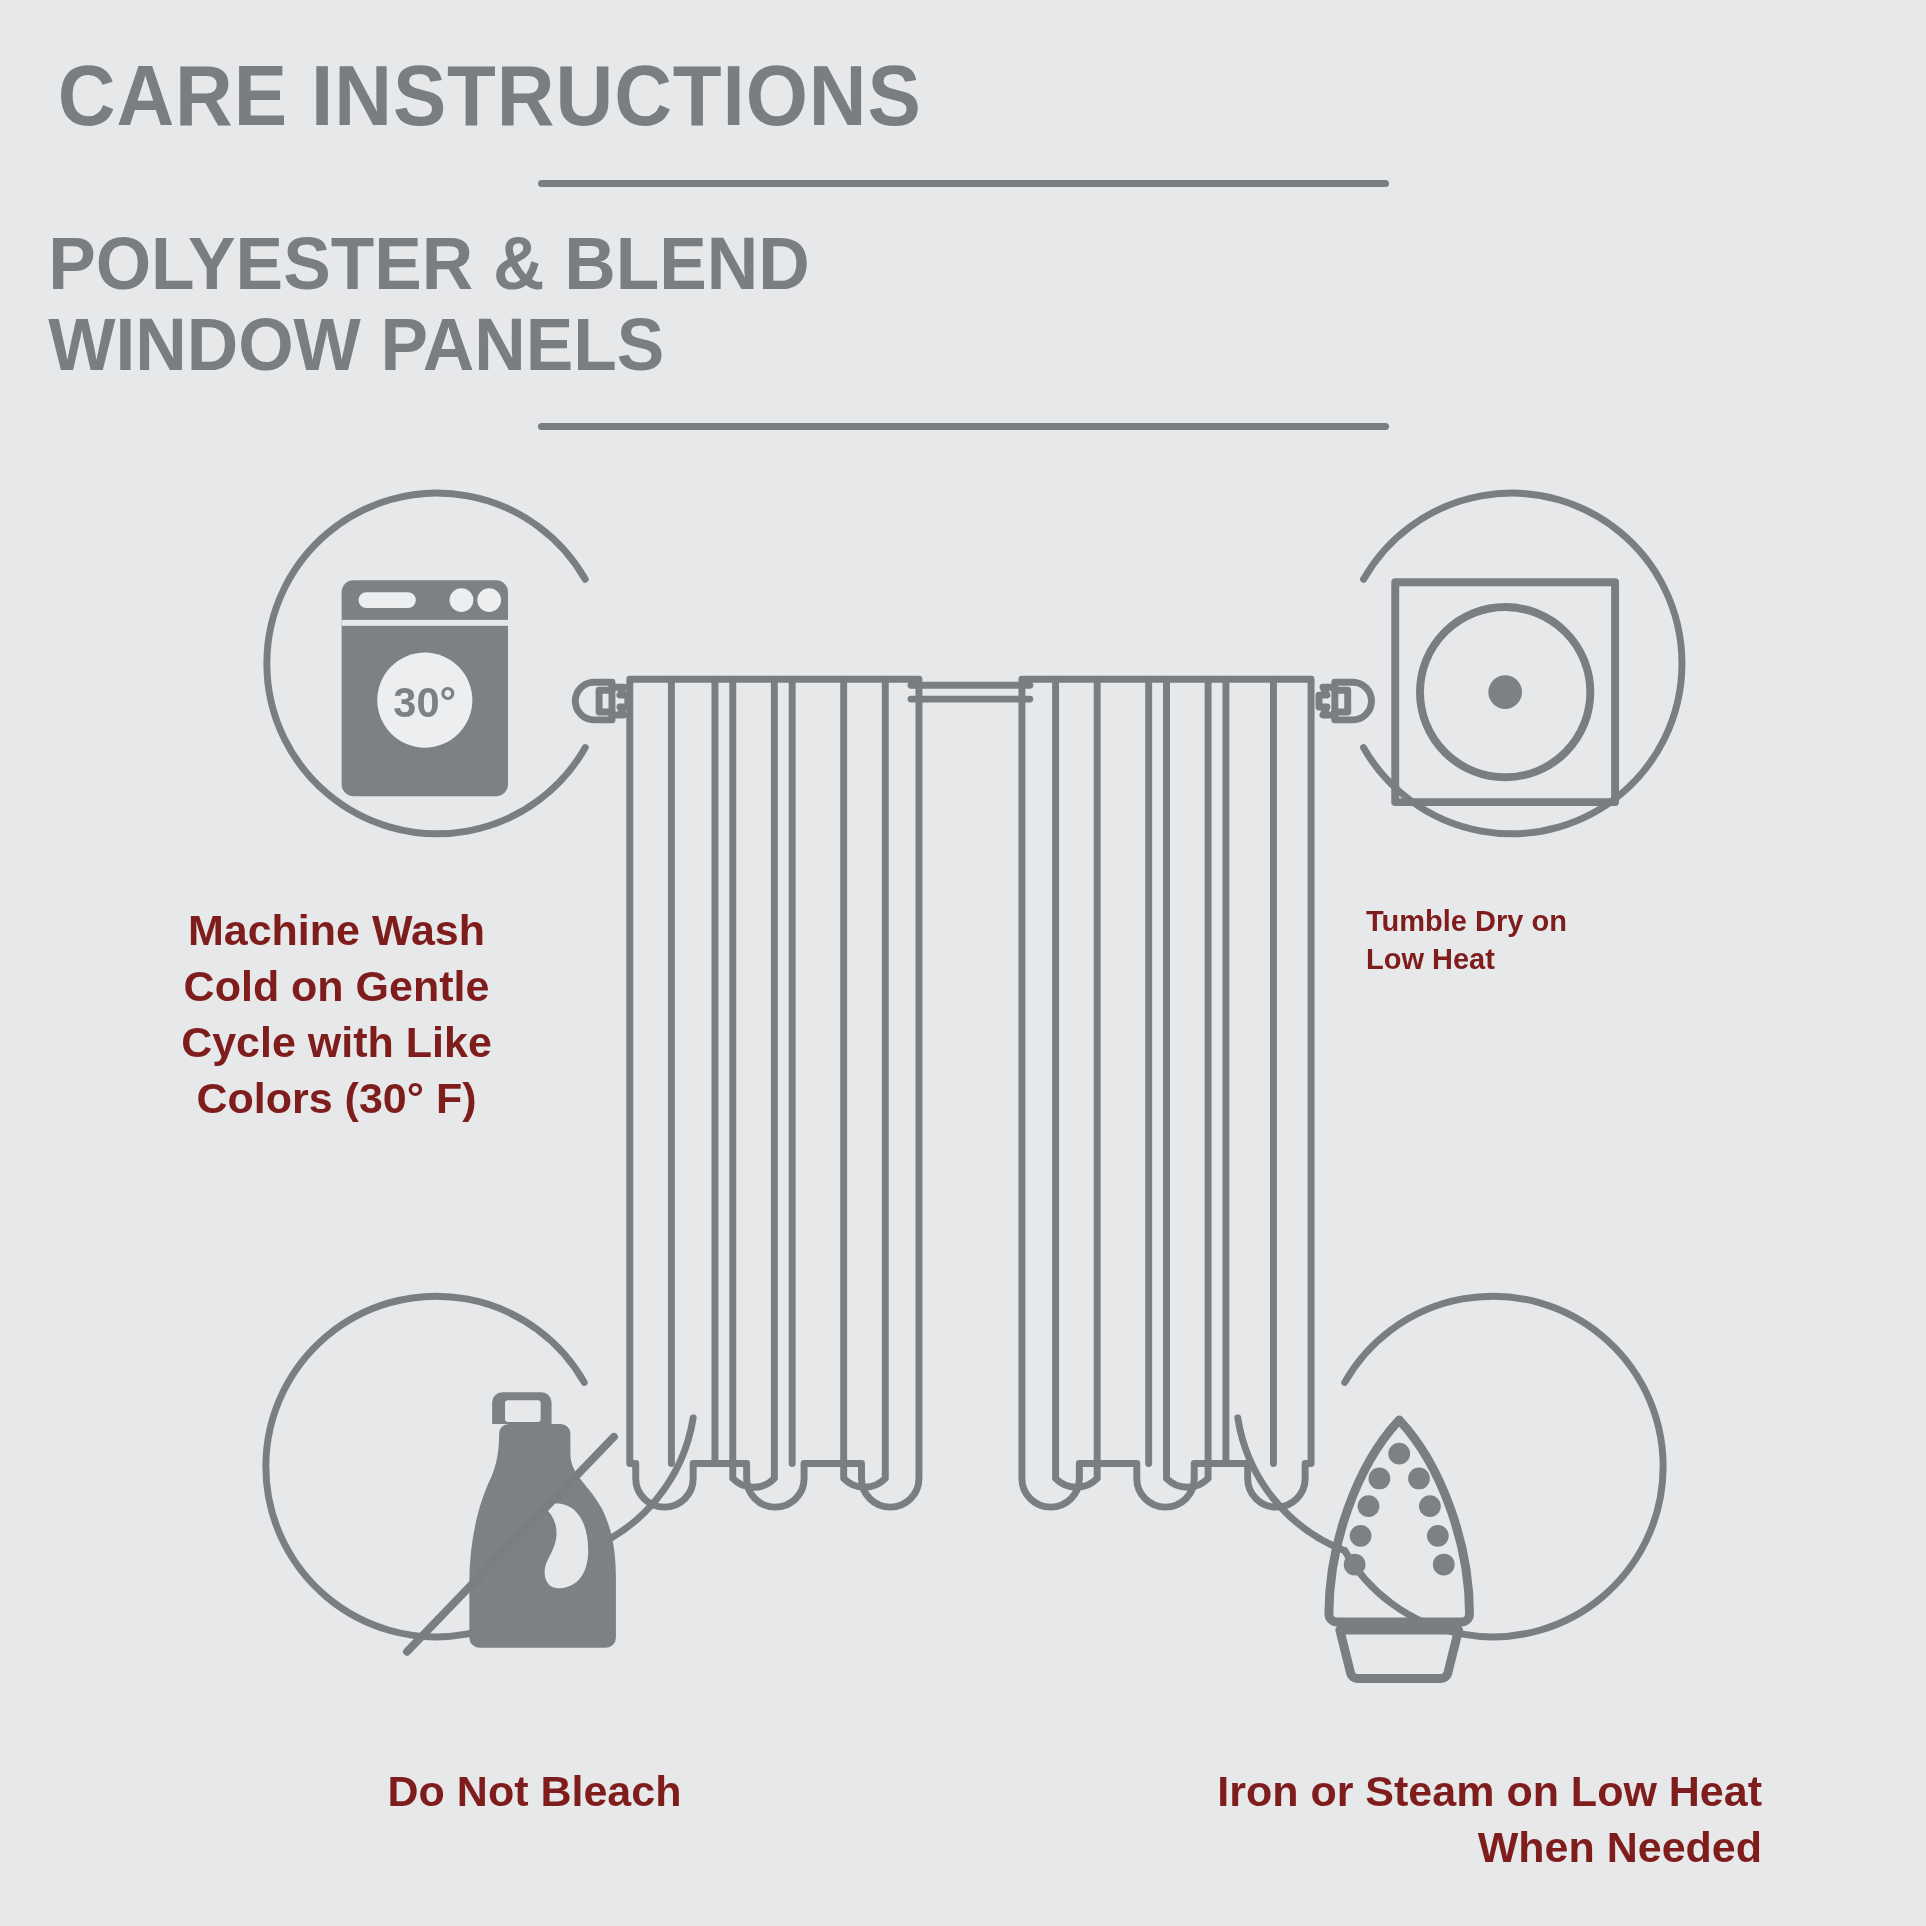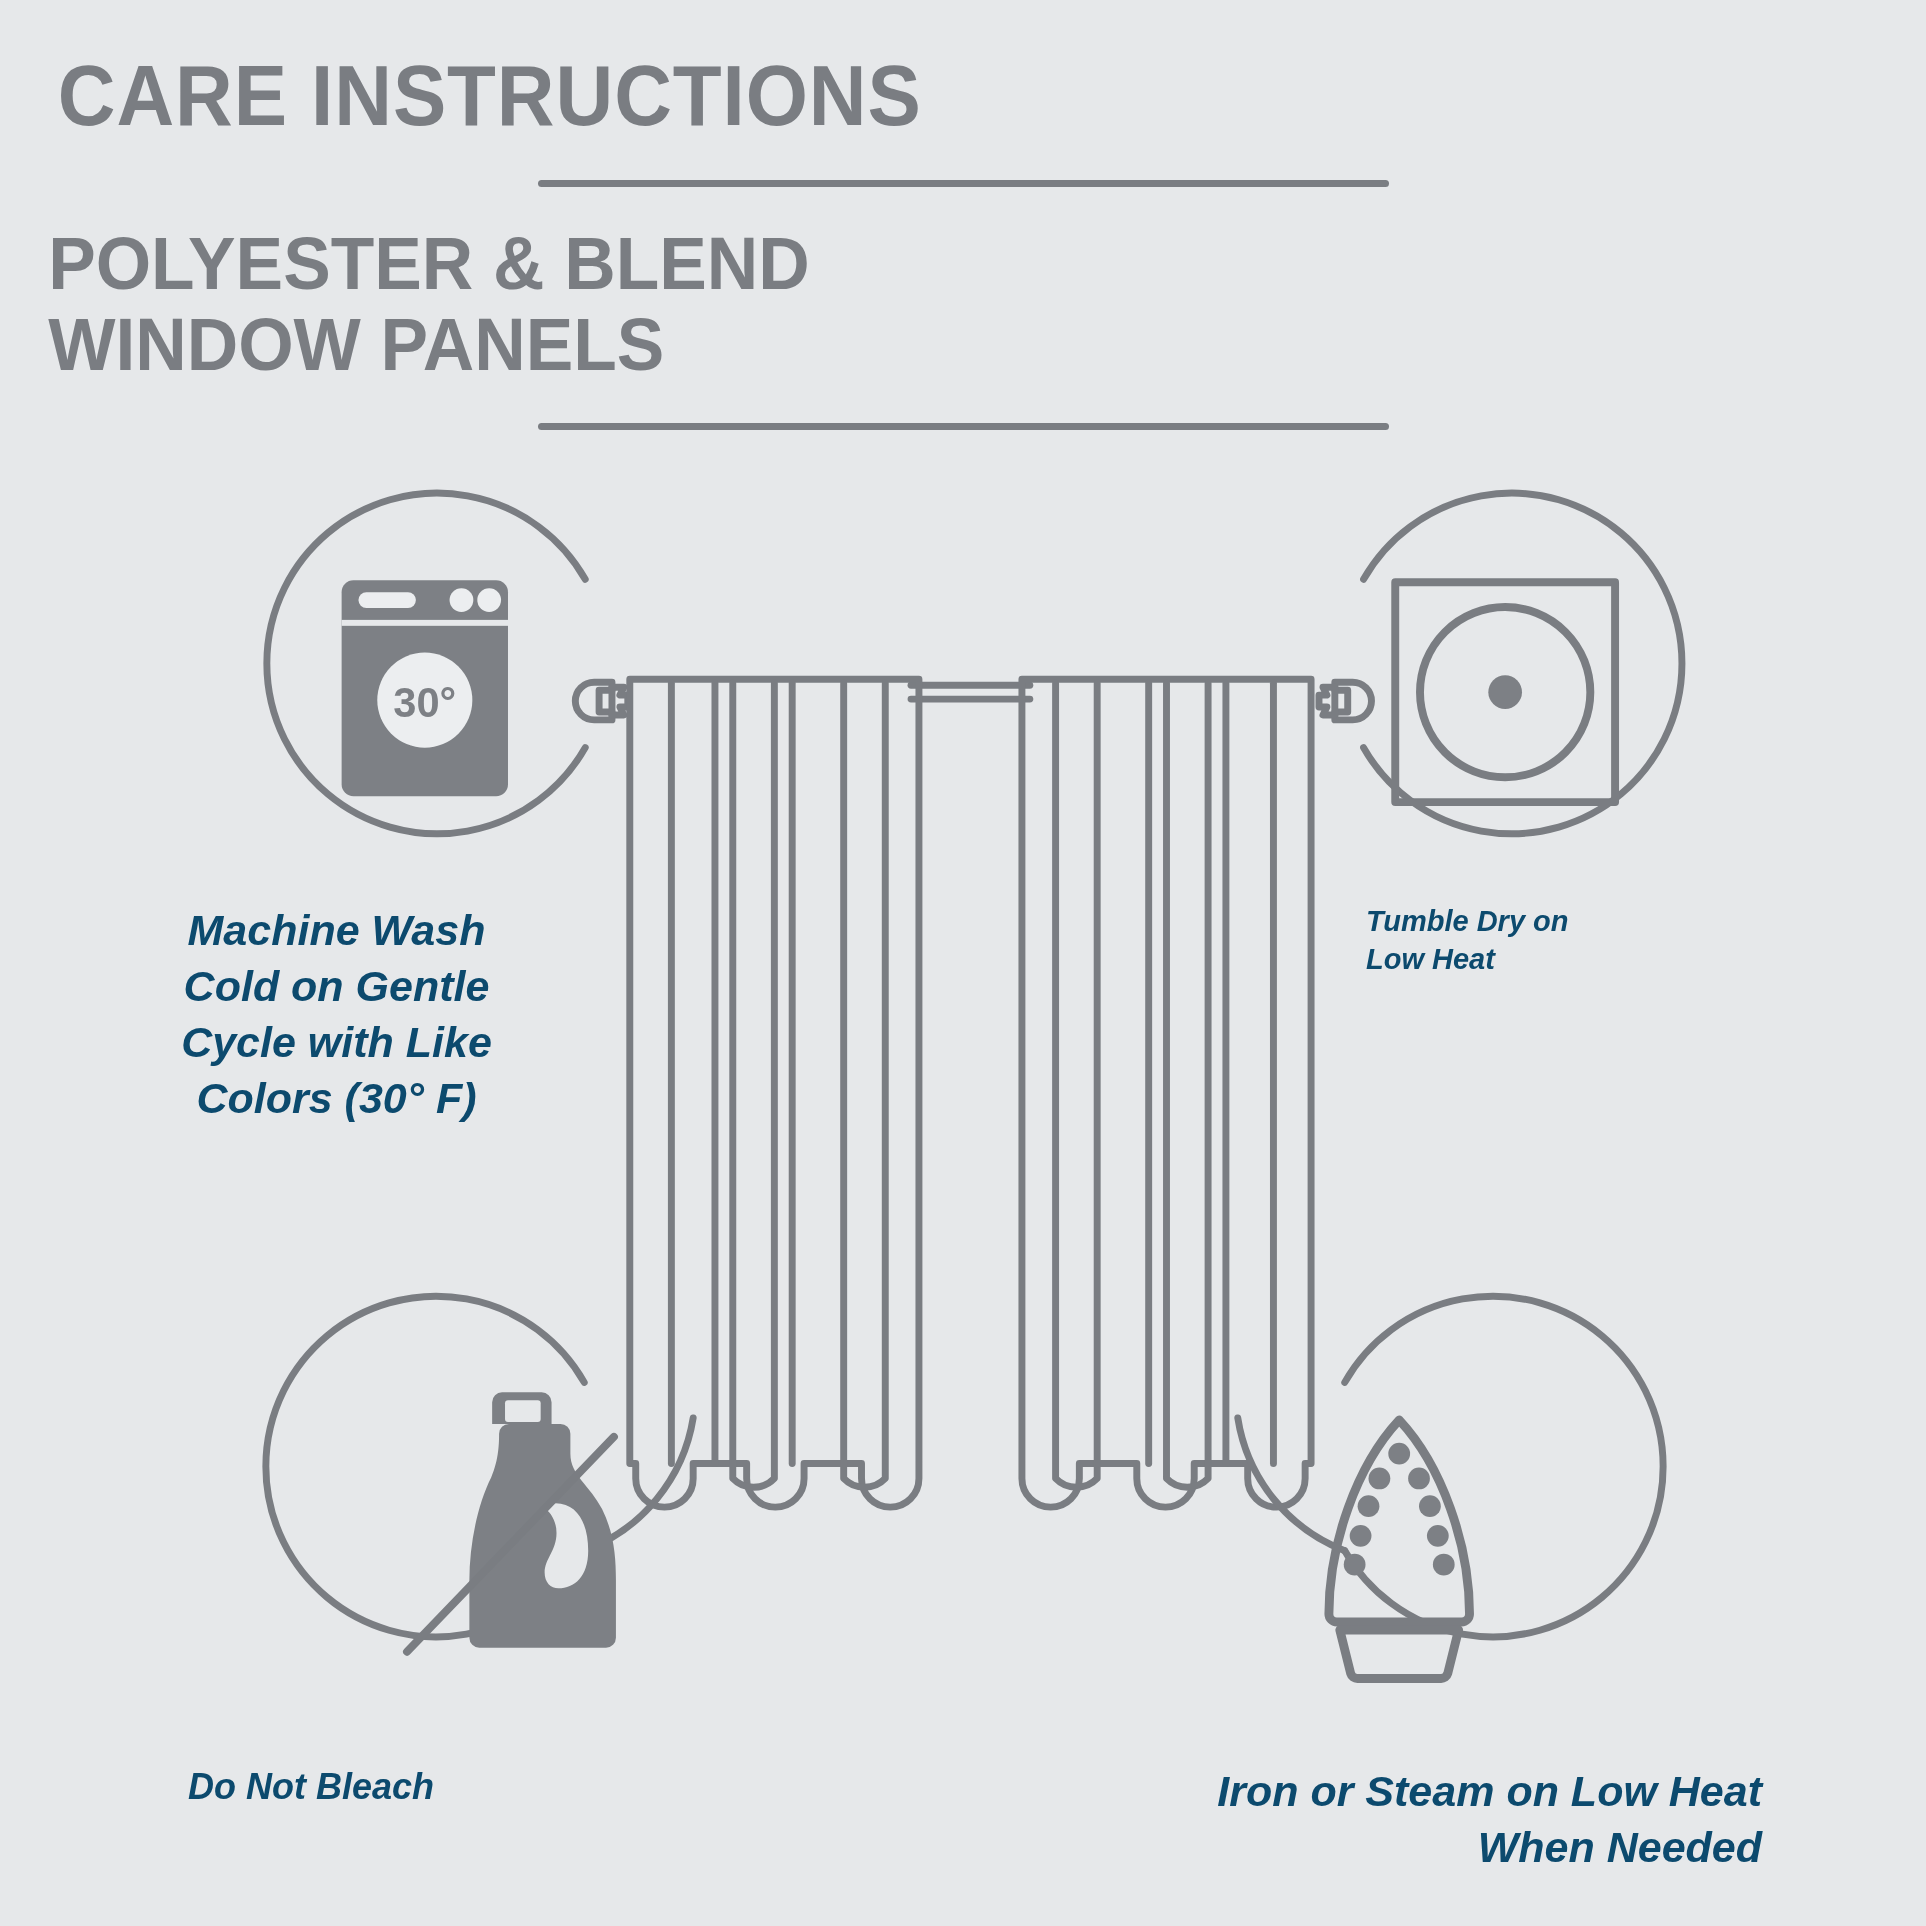--- a/index.html
+++ b/index.html
@@ -65,44 +65,44 @@
     width: 1927px;
     height: 1927px;
     pointer-events: none;
   }
 
   
   .caption {
     position: absolute;
     font-family: "Liberation Sans", sans-serif;
     font-weight: bold;
-    color: #0c4a6e;
+    color: #7f1d1d;
     line-height: 1.30;
     white-space: pre-line;
-    font-style: italic;
   }
   .cap-wash {
     left: 109px;
     top: 903px;
     width: 455px;
     text-align: center;
     font-size: 43px;
   }
   .cap-dry {
     left: 1366px;
     top: 903px;
     width: 465px;
     text-align: left;
     font-size: 29px;
   }
   .cap-bleach {
     left: 188px;
     top: 1764px;
     width: 693px;
-    font-size: 36px;
+    text-align: center;
+    font-size: 43px;
   }
   .cap-iron {
     left: 1049px;
     top: 1764px;
     width: 713px;
     text-align: right;
     font-size: 43px;
   }
 </style>
 </head>

